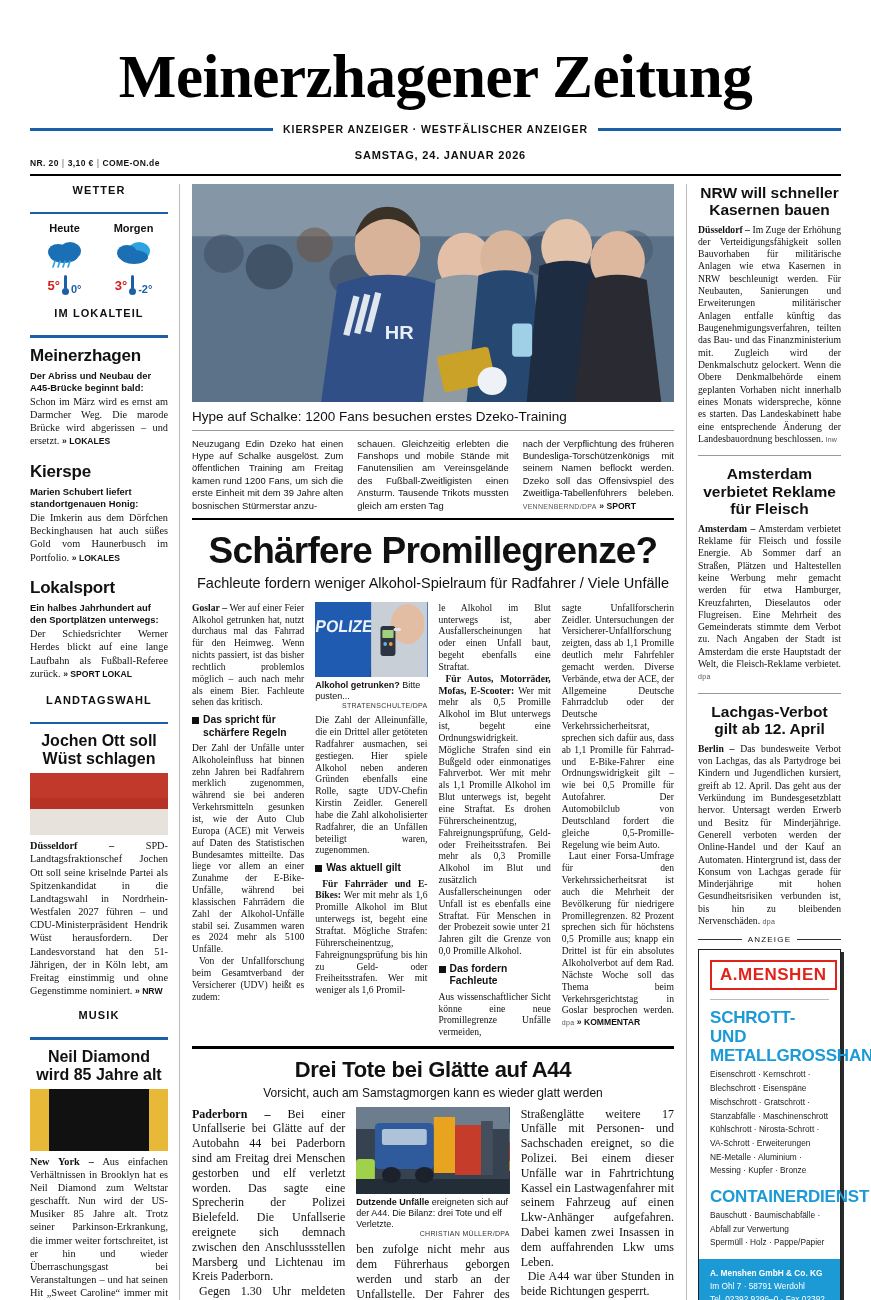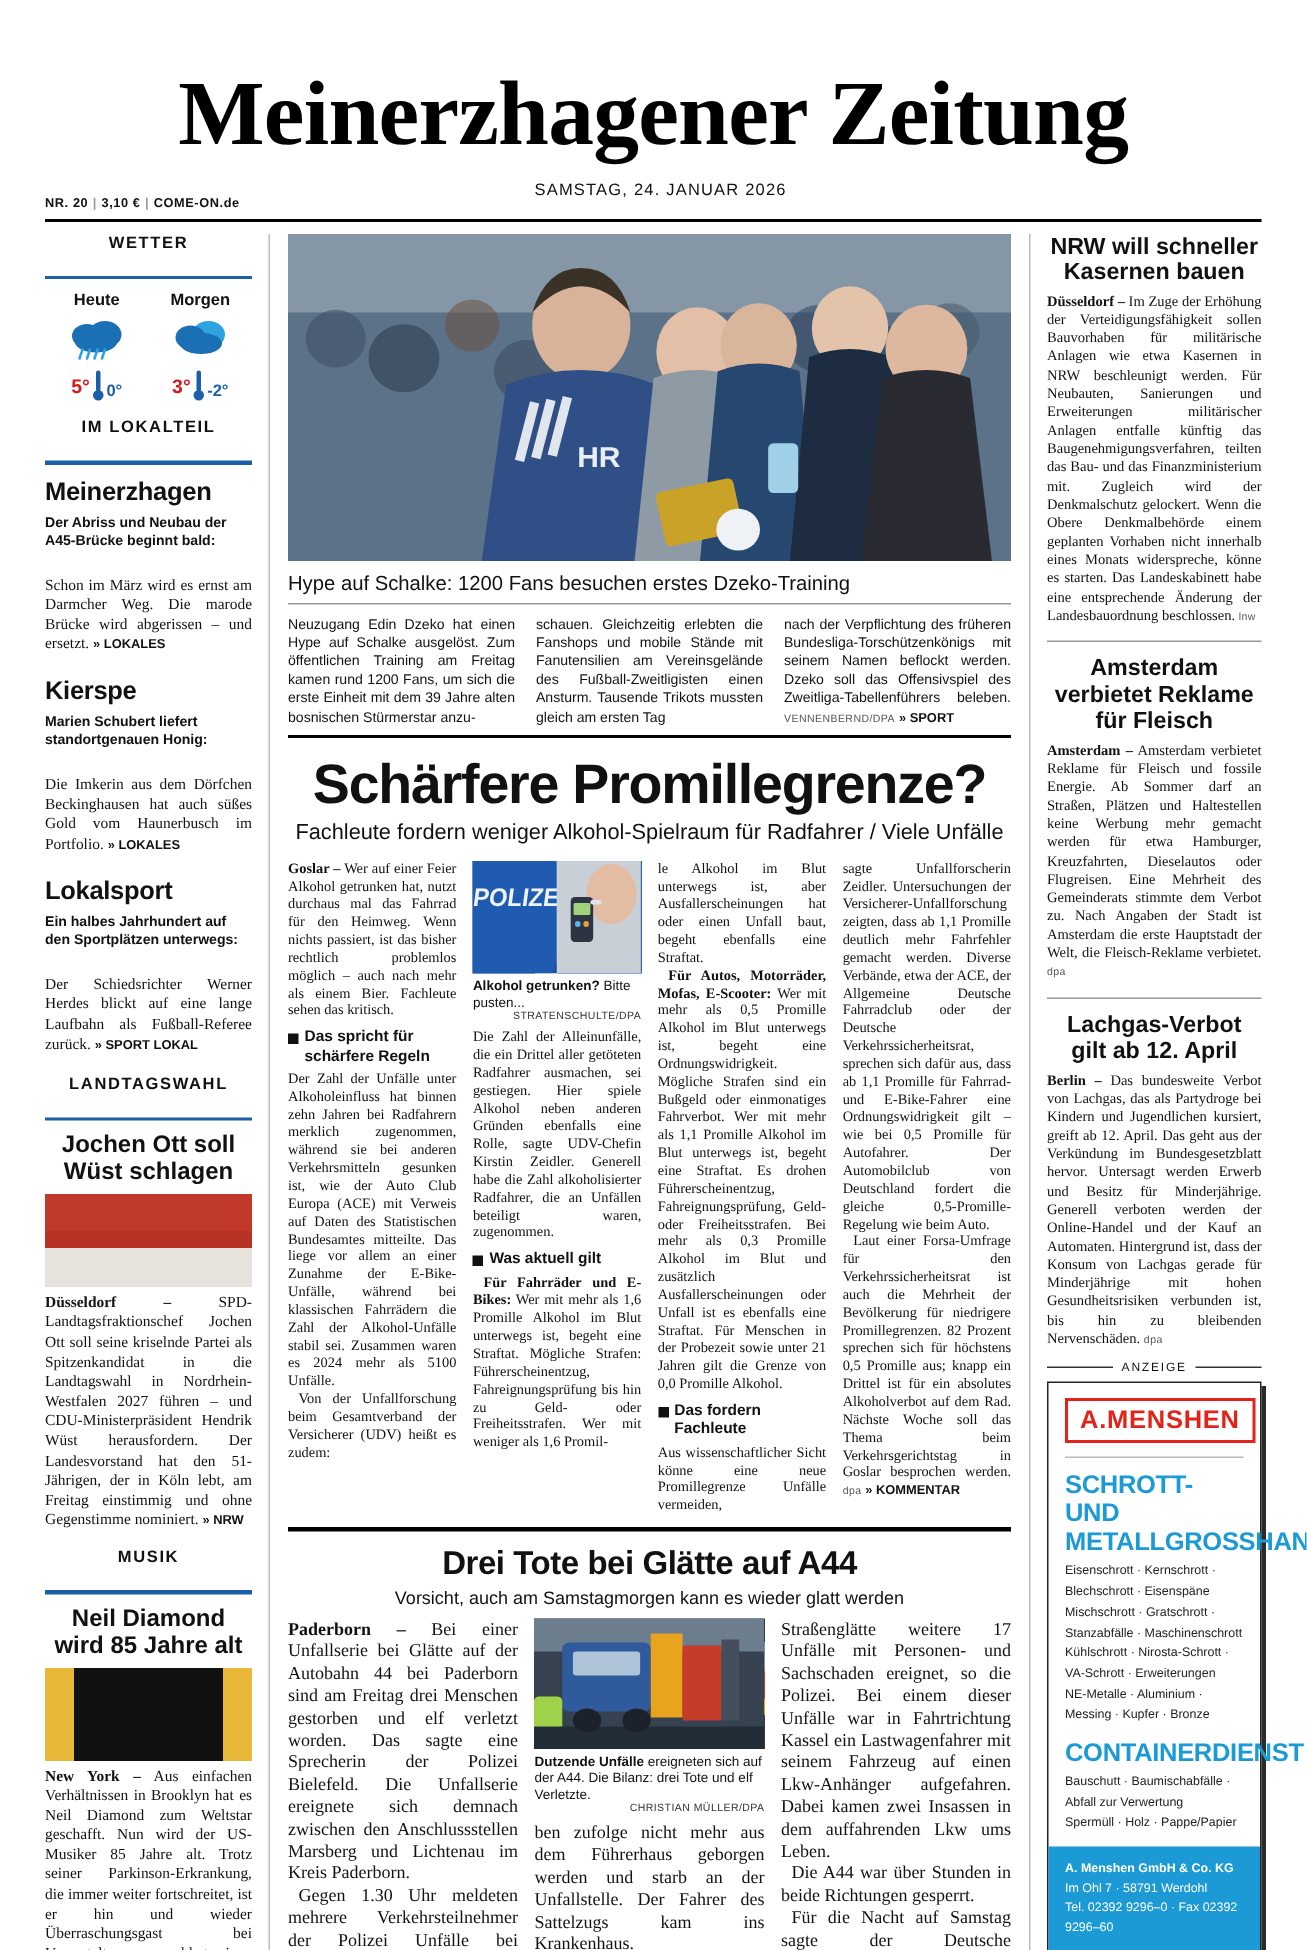--- a/index.html
+++ b/index.html
@@ -33,21 +33,21 @@
   .subline-text {
     font-size: 10.5px; font-weight: 700; letter-spacing: 0.9px;
     color: #111; white-space: nowrap;
   }
   .issue-row {
     display: flex; align-items: center; justify-content: space-between;
     margin-top: 7px;
   }
   .issue-left { font-size: 8.5px; font-weight: 700; letter-spacing: 0.4px; margin-top: 16px; }
   .issue-left .sep { color: #999; margin: 0 3px; }
-  .issue-center { font-size: 11px; font-weight: 400; letter-spacing: 0.8px; }
+  .issue-center { font-size: 11px; font-weight: 700; letter-spacing: 0.8px; }
   .issue-right { width: 120px; }
   .head-rule { height: 1.5px; background: #000; margin-top: 6px; }
 
   
   .grid {
     display: grid;
     grid-template-columns: 150px 1fr 155px;
     gap: 0 12px;
     margin-top: 8px;
   }
@@ -85,21 +85,21 @@
     font-size: 17px; font-weight: 700; letter-spacing: -0.2px;
     margin-bottom: 4px;
   }
   .teaser-lead {
     font-size: 9.4px; font-weight: 700; line-height: 1.3;
     font-family: "Liberation Sans", sans-serif;
   }
   .teaser-body {
     font-family: "Liberation Serif", serif;
     font-size: 10.3px; line-height: 1.28; text-align: justify;
-    margin-top: 18px;
+    margin-top: 1px;
   }
   .ref { font-size: 8.6px; font-weight: 700; font-family: "Liberation Sans", sans-serif;
     white-space: nowrap; }
   .ref::before { content: "» "; }
   .credit { font-size: 7px; letter-spacing: 0.3px; color: #555;
     font-family: "Liberation Sans", sans-serif; }
 
   .box-head {
     font-size: 16px; font-weight: 700; text-align: center; line-height: 1.12;
     margin: 2px 0 5px;
@@ -237,20 +237,25 @@
   .ph-diamond { background:
     linear-gradient(90deg, #e8b838 0 14%, #111 14% 86%, #e8b838 86% 100%); }
 </style>
 </head>
 <body>
 
 <div class="page">
 
   <div class="masthead">
     <div class="masthead-title">Meinerzhagener Zeitung</div>
+    <div class="subline-row">
+      <div class="subline-rule"></div>
+      <div class="subline-text">KIERSPER ANZEIGER · WESTFÄLISCHER ANZEIGER</div>
+      <div class="subline-rule"></div>
+    </div>
     <div class="issue-row">
       <div class="issue-left">
         <span>NR. 20</span><span class="sep">|</span><span>3,10 €</span><span class="sep">|</span><span>COME-ON.de</span>
       </div>
       <div class="issue-center">SAMSTAG, 24. JANUAR 2026</div>
       <div class="issue-right"></div>
     </div>
     <div class="head-rule"></div>
   </div>
 

